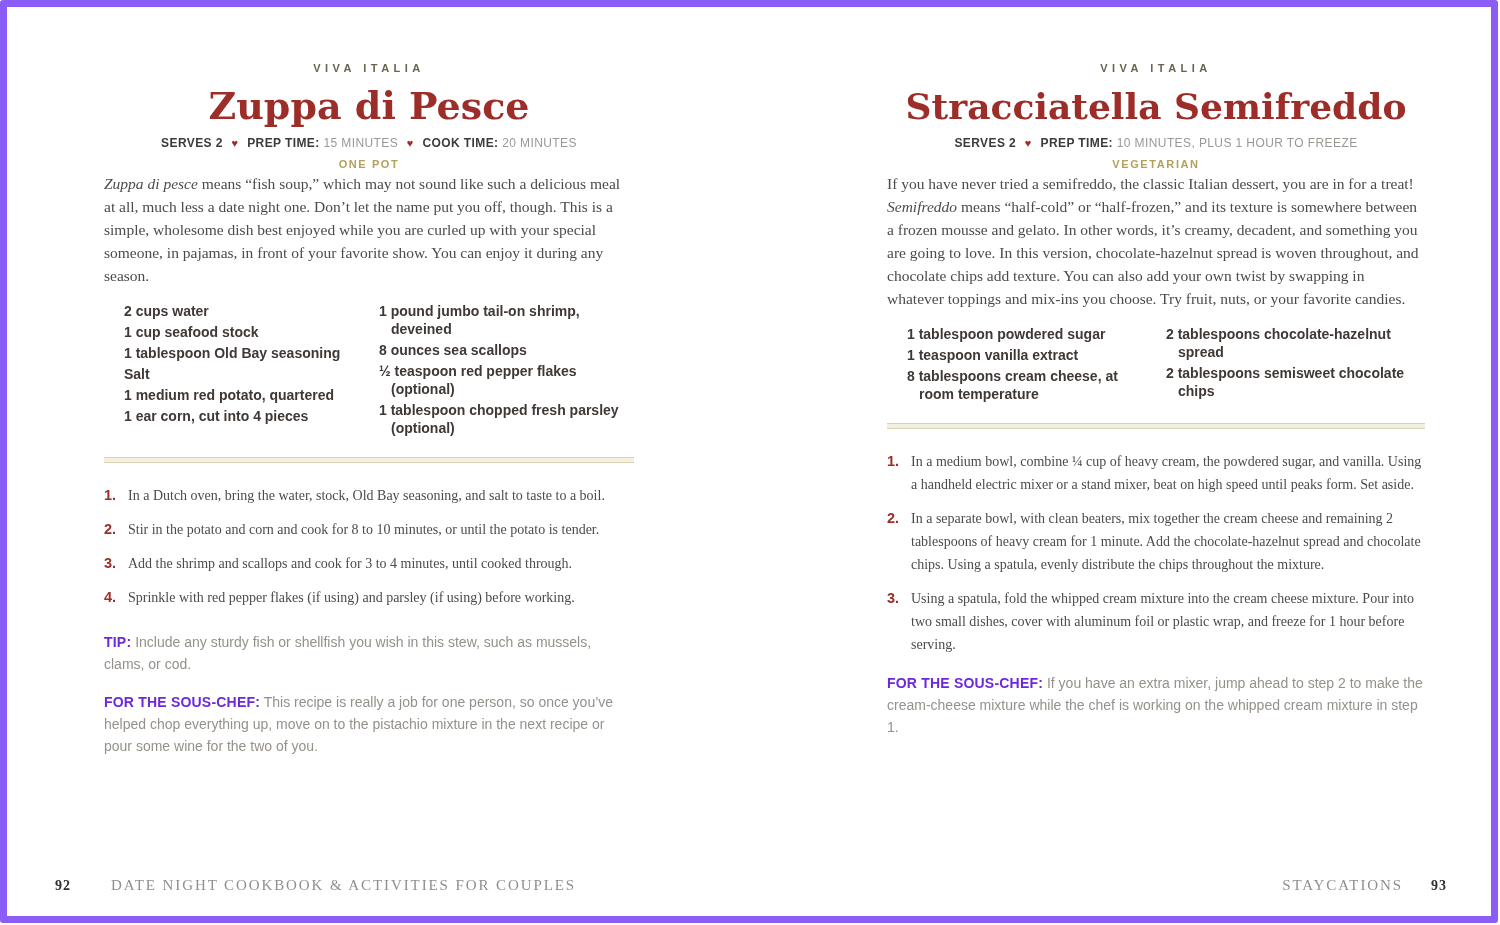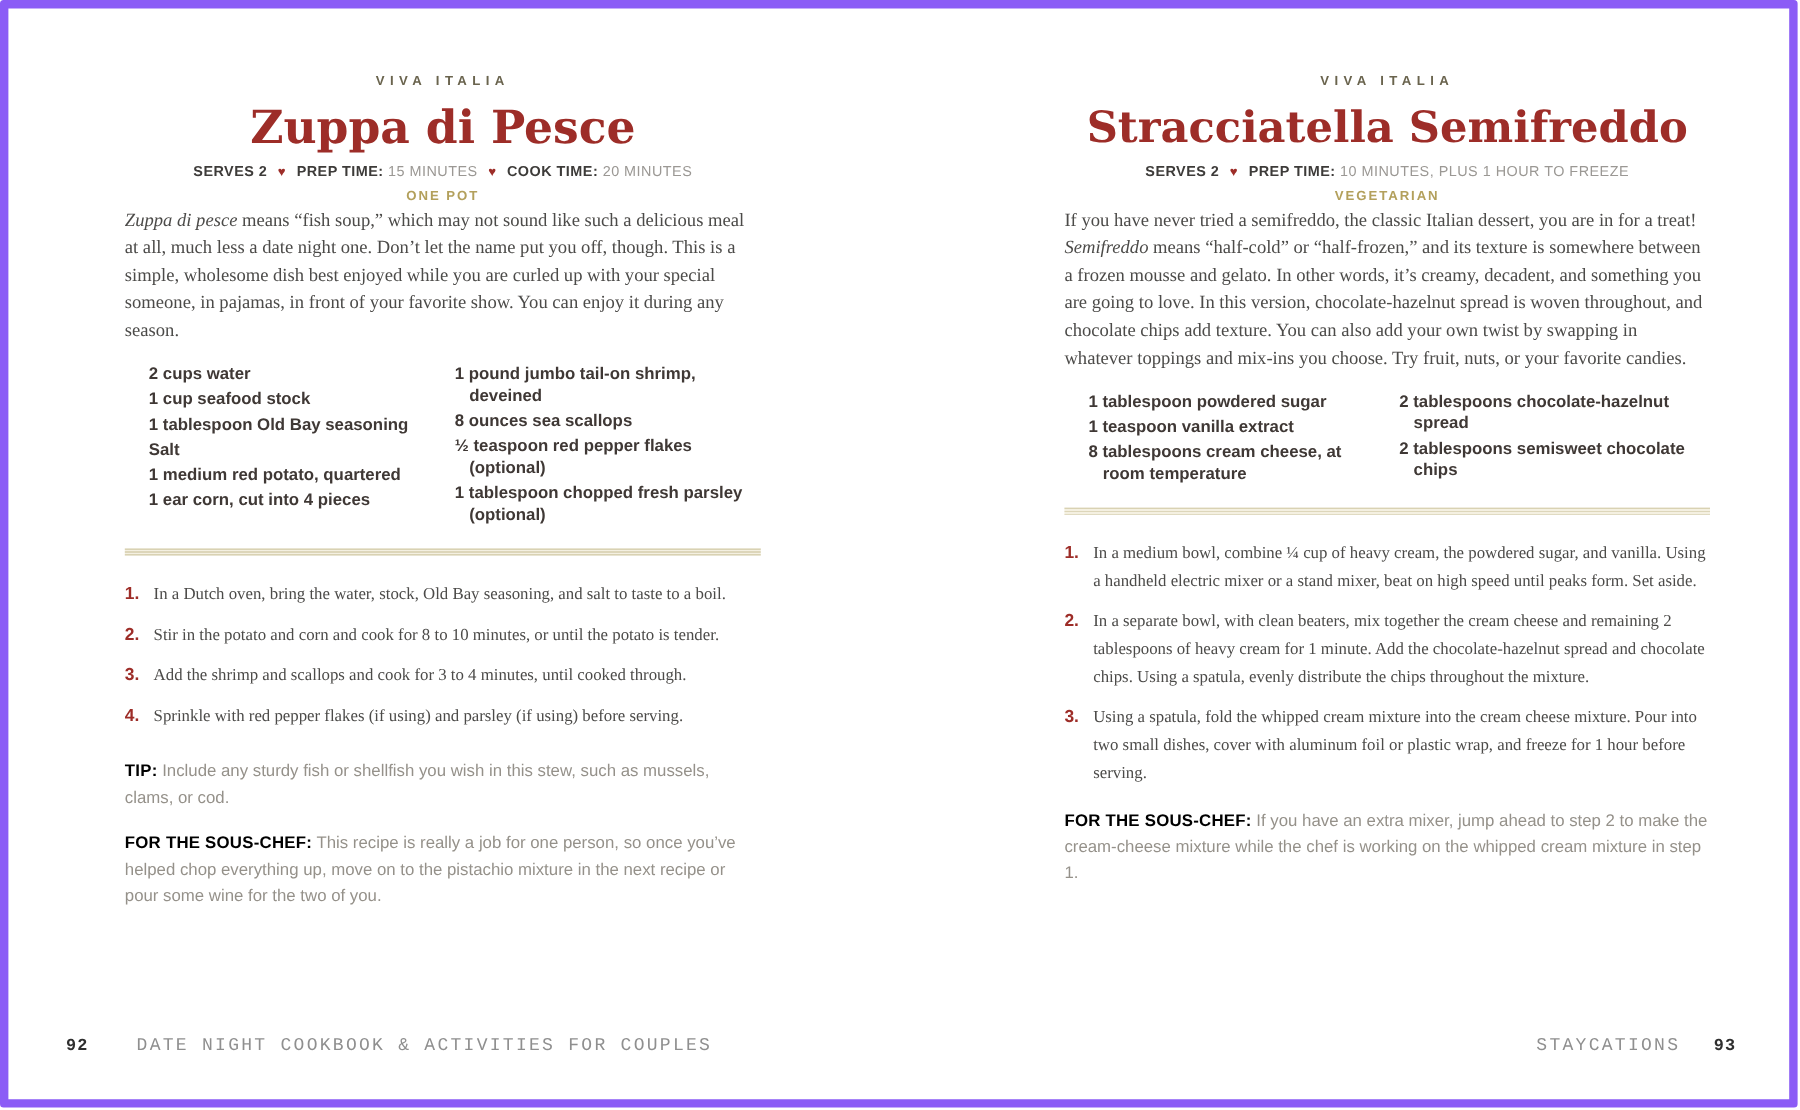--- a/index.html
+++ b/index.html
@@ -28,25 +28,25 @@
   .ing-col li{padding-left:12px;text-indent:-12px;line-height:18px;margin-bottom:3px;}
 
   .divider{height:6px;margin-top:17px;background:linear-gradient(to bottom,#d9d2b3 0 18%,#f4f0e1 18% 42%,#ddd6ba 42% 58%,#f4f0e1 58% 82%,#d9d2b3 82% 100%);}
 
   .steps{margin-top:21px;}
   .step{display:flex;margin-bottom:11px;}
   .step-num{font-family:"Liberation Sans",sans-serif;font-weight:bold;color:#9d2d28;font-size:14.5px;flex:0 0 24px;line-height:23px;}
   .step-text{font-size:14px;color:#4c4b49;line-height:23px;}
 
   .note{font-family:"Liberation Sans",sans-serif;font-size:14px;line-height:22px;color:#95918a;margin:0;}
-  .note .nlabel{font-weight:bold;color:#000000;letter-spacing:0.2px;margin-top:34px;}
+  .note .nlabel{font-weight:bold;color:#6d28d9;letter-spacing:0.2px;margin-top:34px;}
   .note-tip{margin-top:22px;}
   .note-sous{margin-top:16px;}
 
-  .footer{position:absolute;bottom:36px;font-family:Liberation Mono, monospace;display:flex;align-items:baseline;}
+  .footer{position:absolute;bottom:22px;font-family:Liberation Serif, serif;display:flex;align-items:baseline;}
   .footer-left{left:48px;}
   .footer-right{right:44px;}
   .page-num{font-weight:bold;font-size:14px;color:#2f2f2f;letter-spacing:1px;}
   .book-title{font-size:15px;letter-spacing:1.9px;color:#8f8f8f;}
   .footer-left .book-title{margin-left:40px;}
   .footer-right .book-title{margin-right:28px;}
 </style>
 </head>
 <body>
 
@@ -99,21 +99,21 @@
       <div class="step">
         <span class="step-num">2.</span>
         <span class="step-text">Stir in the potato and corn and cook for 8 to 10 minutes, or until the potato is tender.</span>
       </div>
       <div class="step">
         <span class="step-num">3.</span>
         <span class="step-text">Add the shrimp and scallops and cook for 3 to 4 minutes, until cooked through.</span>
       </div>
       <div class="step">
         <span class="step-num">4.</span>
-        <span class="step-text">Sprinkle with red pepper flakes (if using) and parsley (if using) before serving.</span>
+        <span class="step-text">Sprinkle with red pepper flakes (if using) and parsley (if using) before working.</span>
       </div>
     </div>
 
     <p class="note note-tip"><span class="nlabel">TIP:</span> <span>Include any sturdy fish or shellfish you wish in this stew, such as mussels, clams, or cod.</span></p>
 
     <p class="note note-sous"><span class="nlabel">FOR THE SOUS-CHEF:</span> <span>This recipe is really a job for one person, so once you’ve helped chop everything up, move on to the pistachio mixture in the next recipe or pour some wine for the two of you.</span></p>
   </div>
 
   <div class="page page-right">
     <div class="eyebrow">VIVA ITALIA</div>

